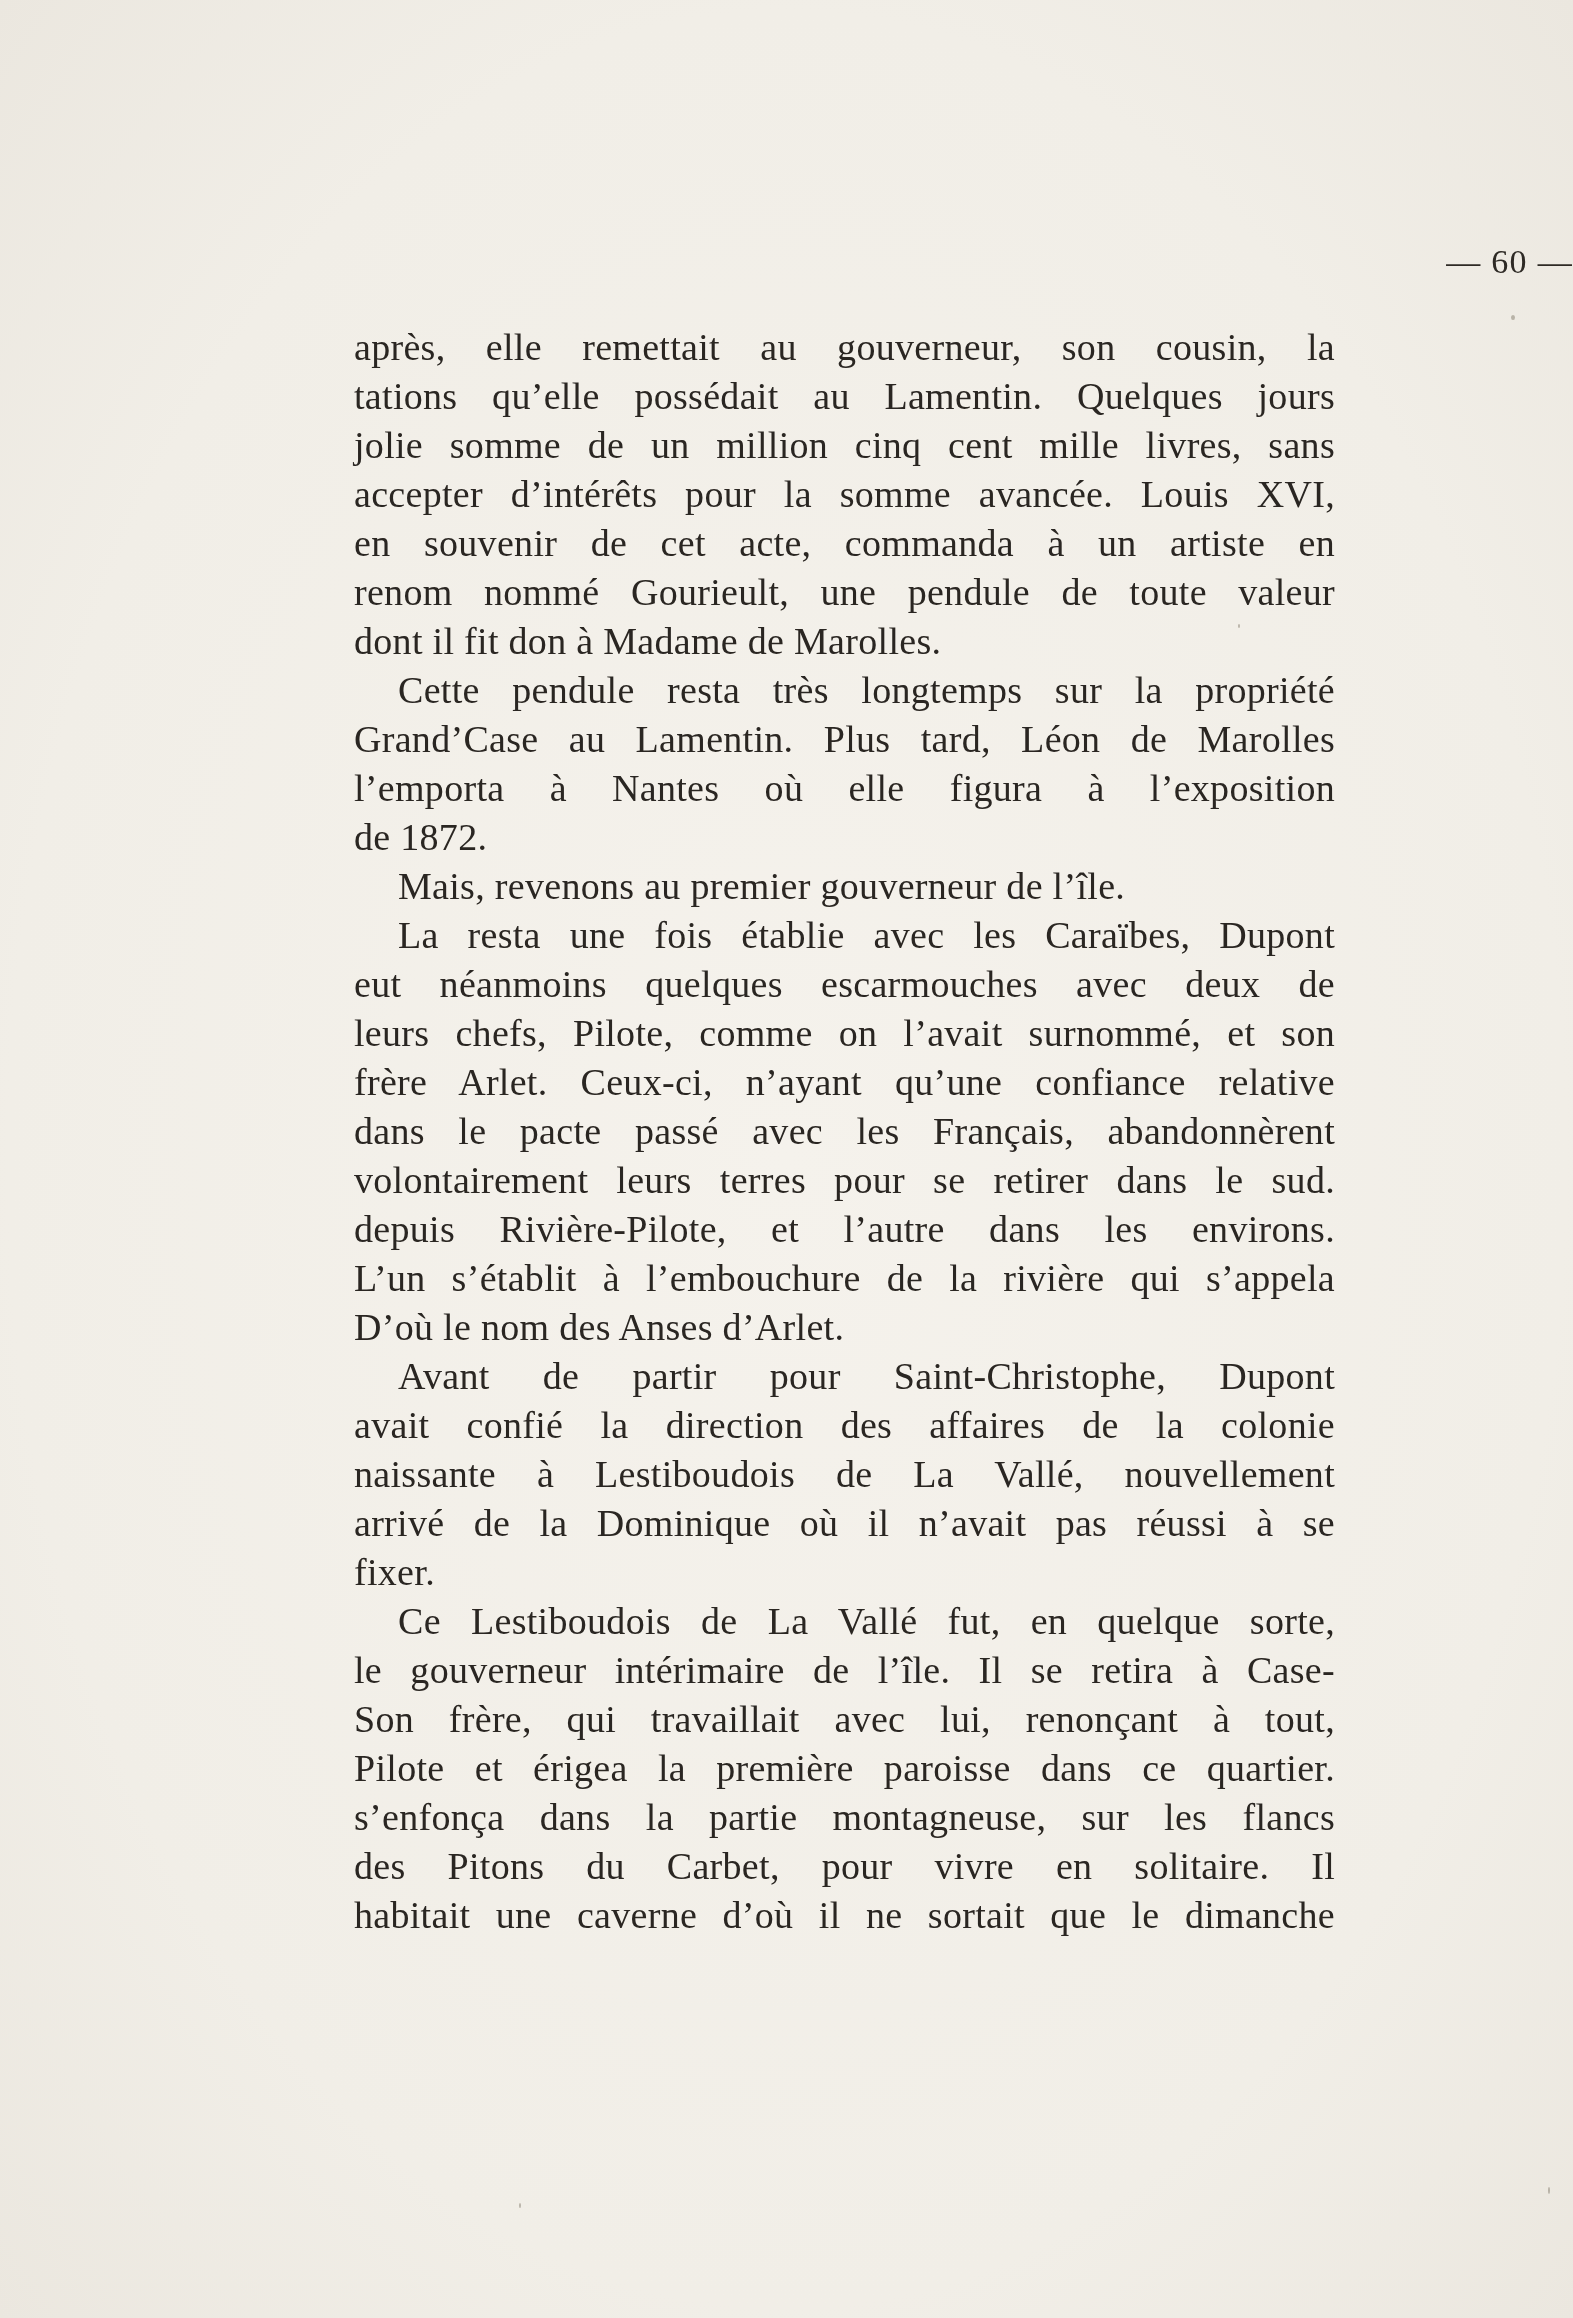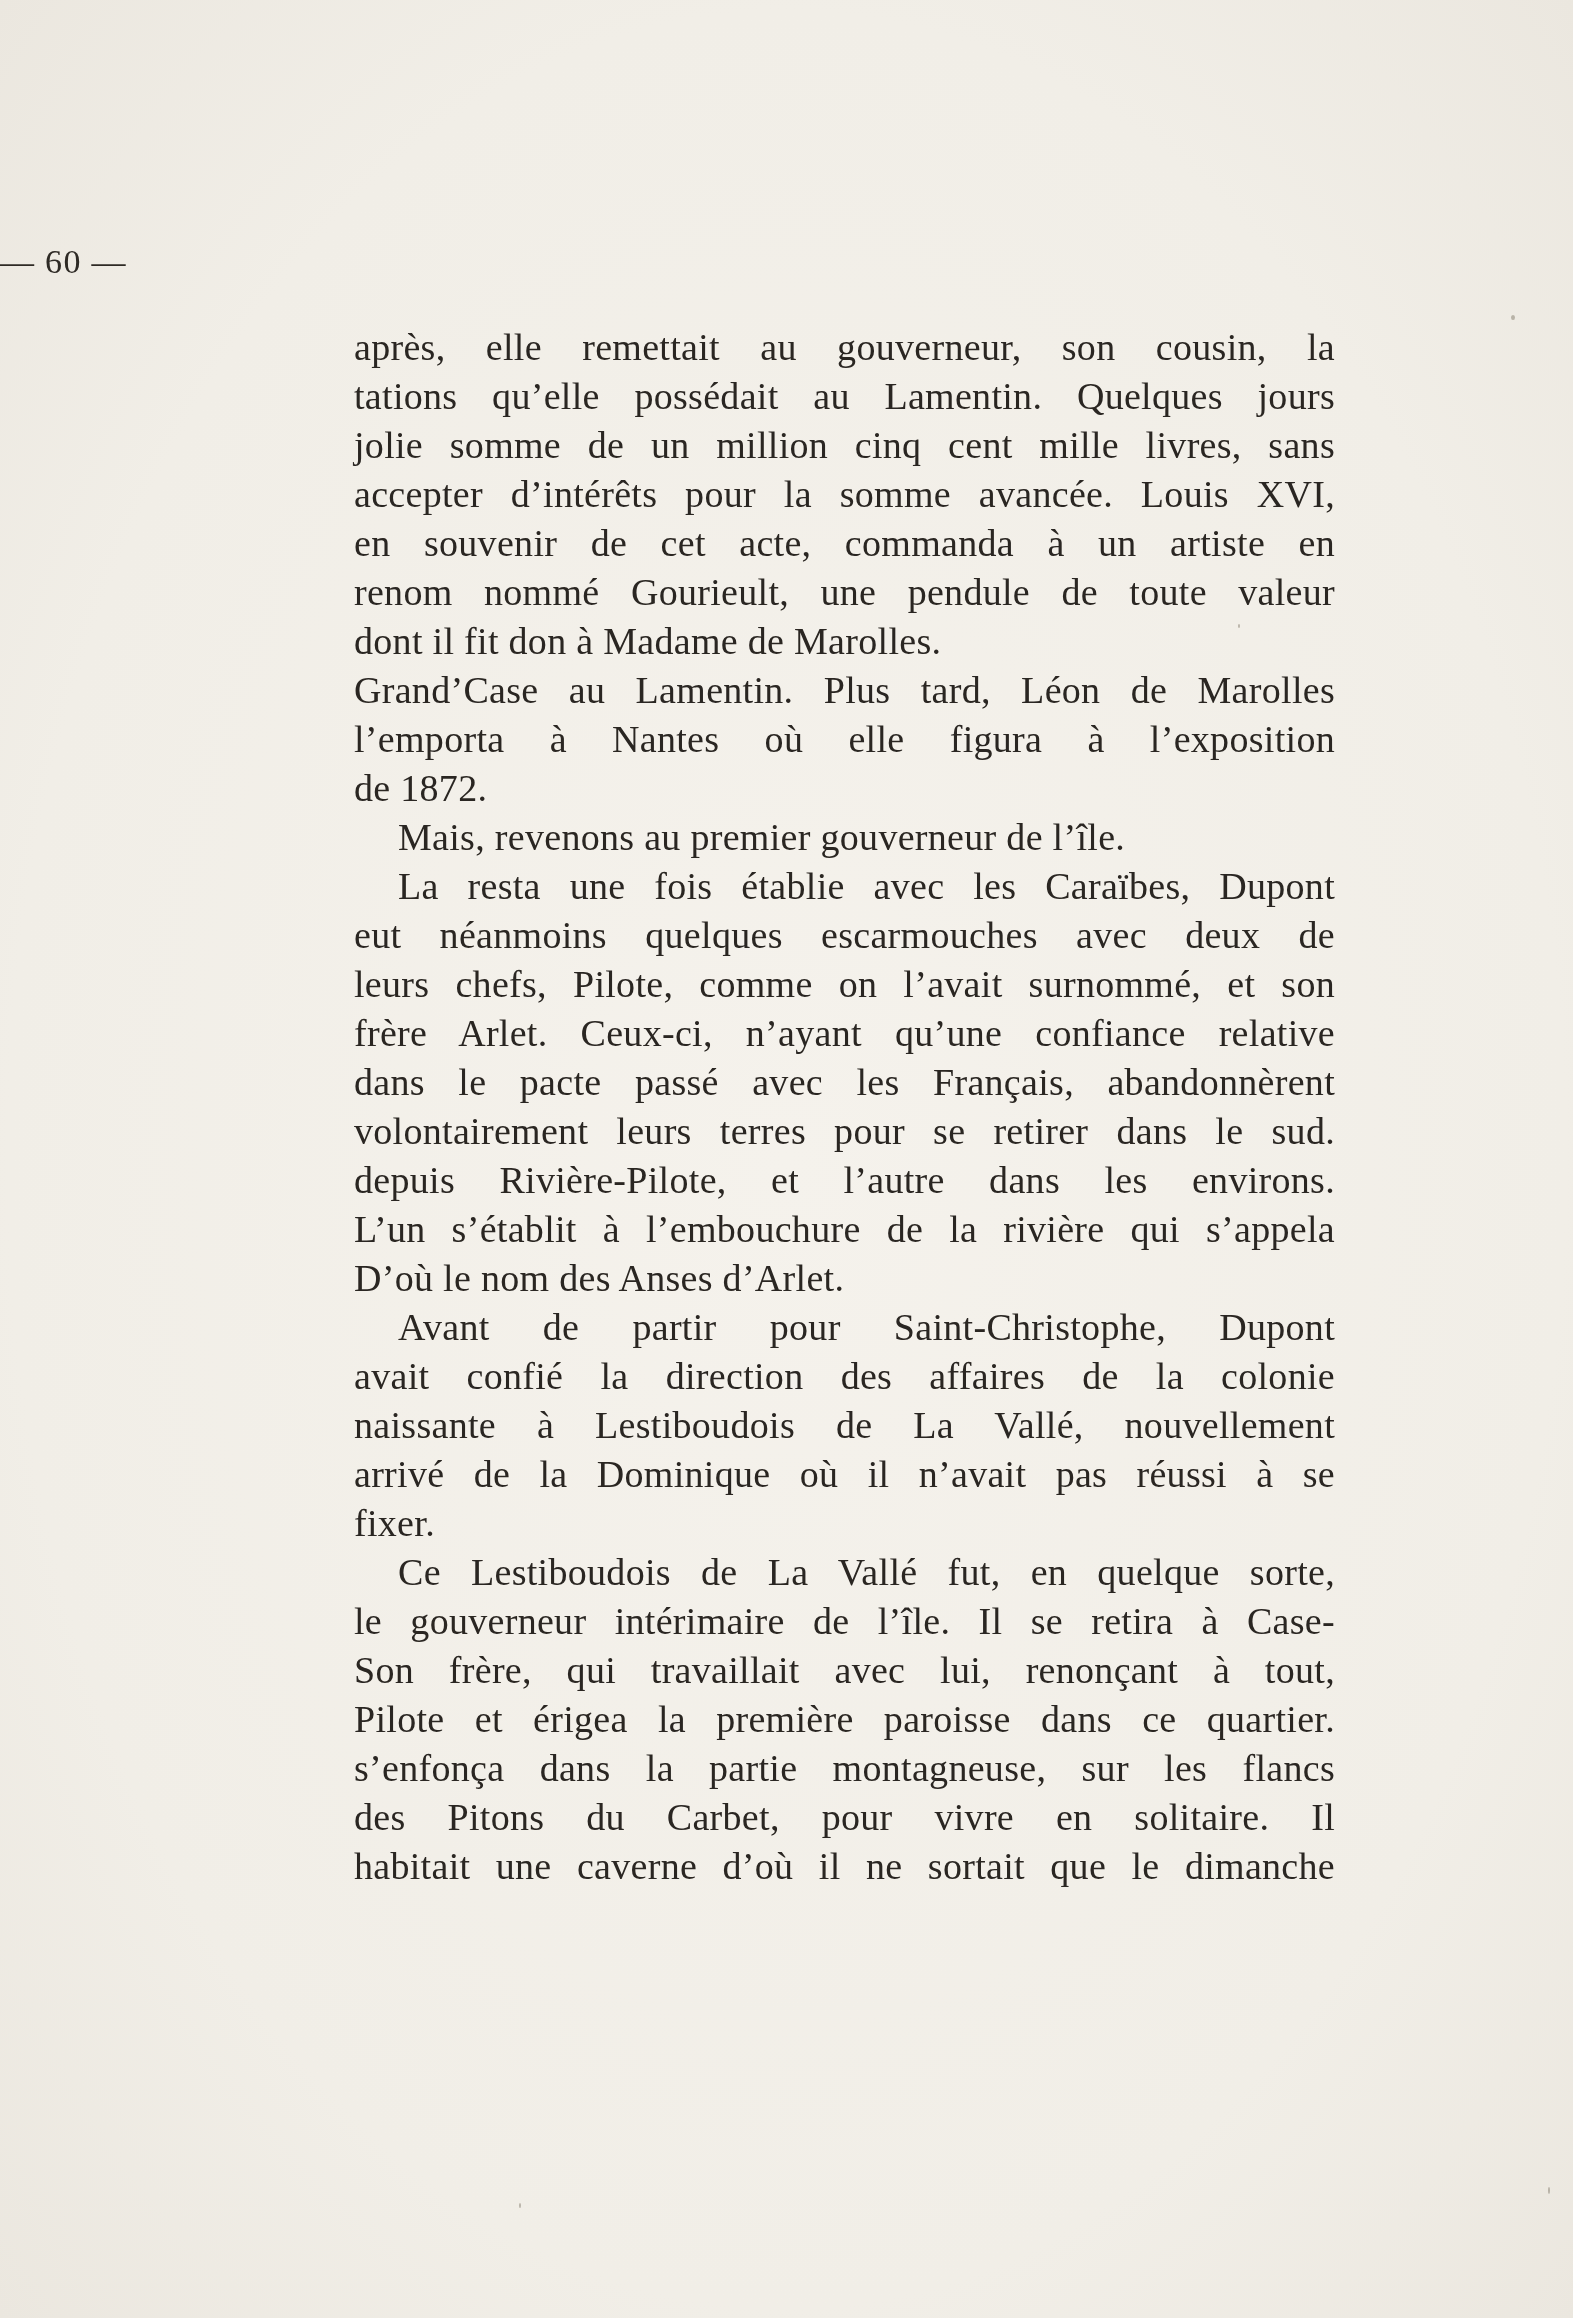--- a/index.html
+++ b/index.html
@@ -19,21 +19,21 @@
     position: absolute;
     left: 0; top: 0;
     width: 1573px; height: 2319px;
     background: radial-gradient(ellipse at center, #f5f2ec 0%, #f1eee7 70%, #ebe7df 100%);
   }
   .page-number {
     position: absolute;
     top: 243px;
     left: 0;
     width: 1573px;
-    text-align: left;
+    text-align: right;
     font-size: 34px;
     letter-spacing: 1.3px;
     color: #2e2a25;
   }
   .text-block {
     position: absolute;
     left: 354px;
     top: 323px;
     width: 981px;
   }
@@ -72,20 +72,21 @@
       <div class="line">après, elle remettait au gouverneur, son cousin, la</div>
       <div class="line">tations qu’elle possédait au Lamentin. Quelques jours</div>
       <div class="line">jolie somme de un million cinq cent mille livres, sans</div>
       <div class="line">accepter d’intérêts pour la somme avancée. Louis XVI,</div>
       <div class="line">en souvenir de cet acte, commanda à un artiste en</div>
       <div class="line">renom nommé Gourieult, une pendule de toute valeur</div>
       <div class="line last">dont il fit don à Madame de Marolles.</div>
     </div>
 
     <div>
+      <div class="line indent">Cette pendule resta très longtemps sur la propriété</div>
       <div class="line">Grand’Case au Lamentin. Plus tard, Léon de Marolles</div>
       <div class="line">l’emporta à Nantes où elle figura à l’exposition</div>
       <div class="line last">de 1872.</div>
     </div>
 
     <div>
       <div class="line indent last">Mais, revenons au premier gouverneur de l’île.</div>
     </div>
 
     <div>

